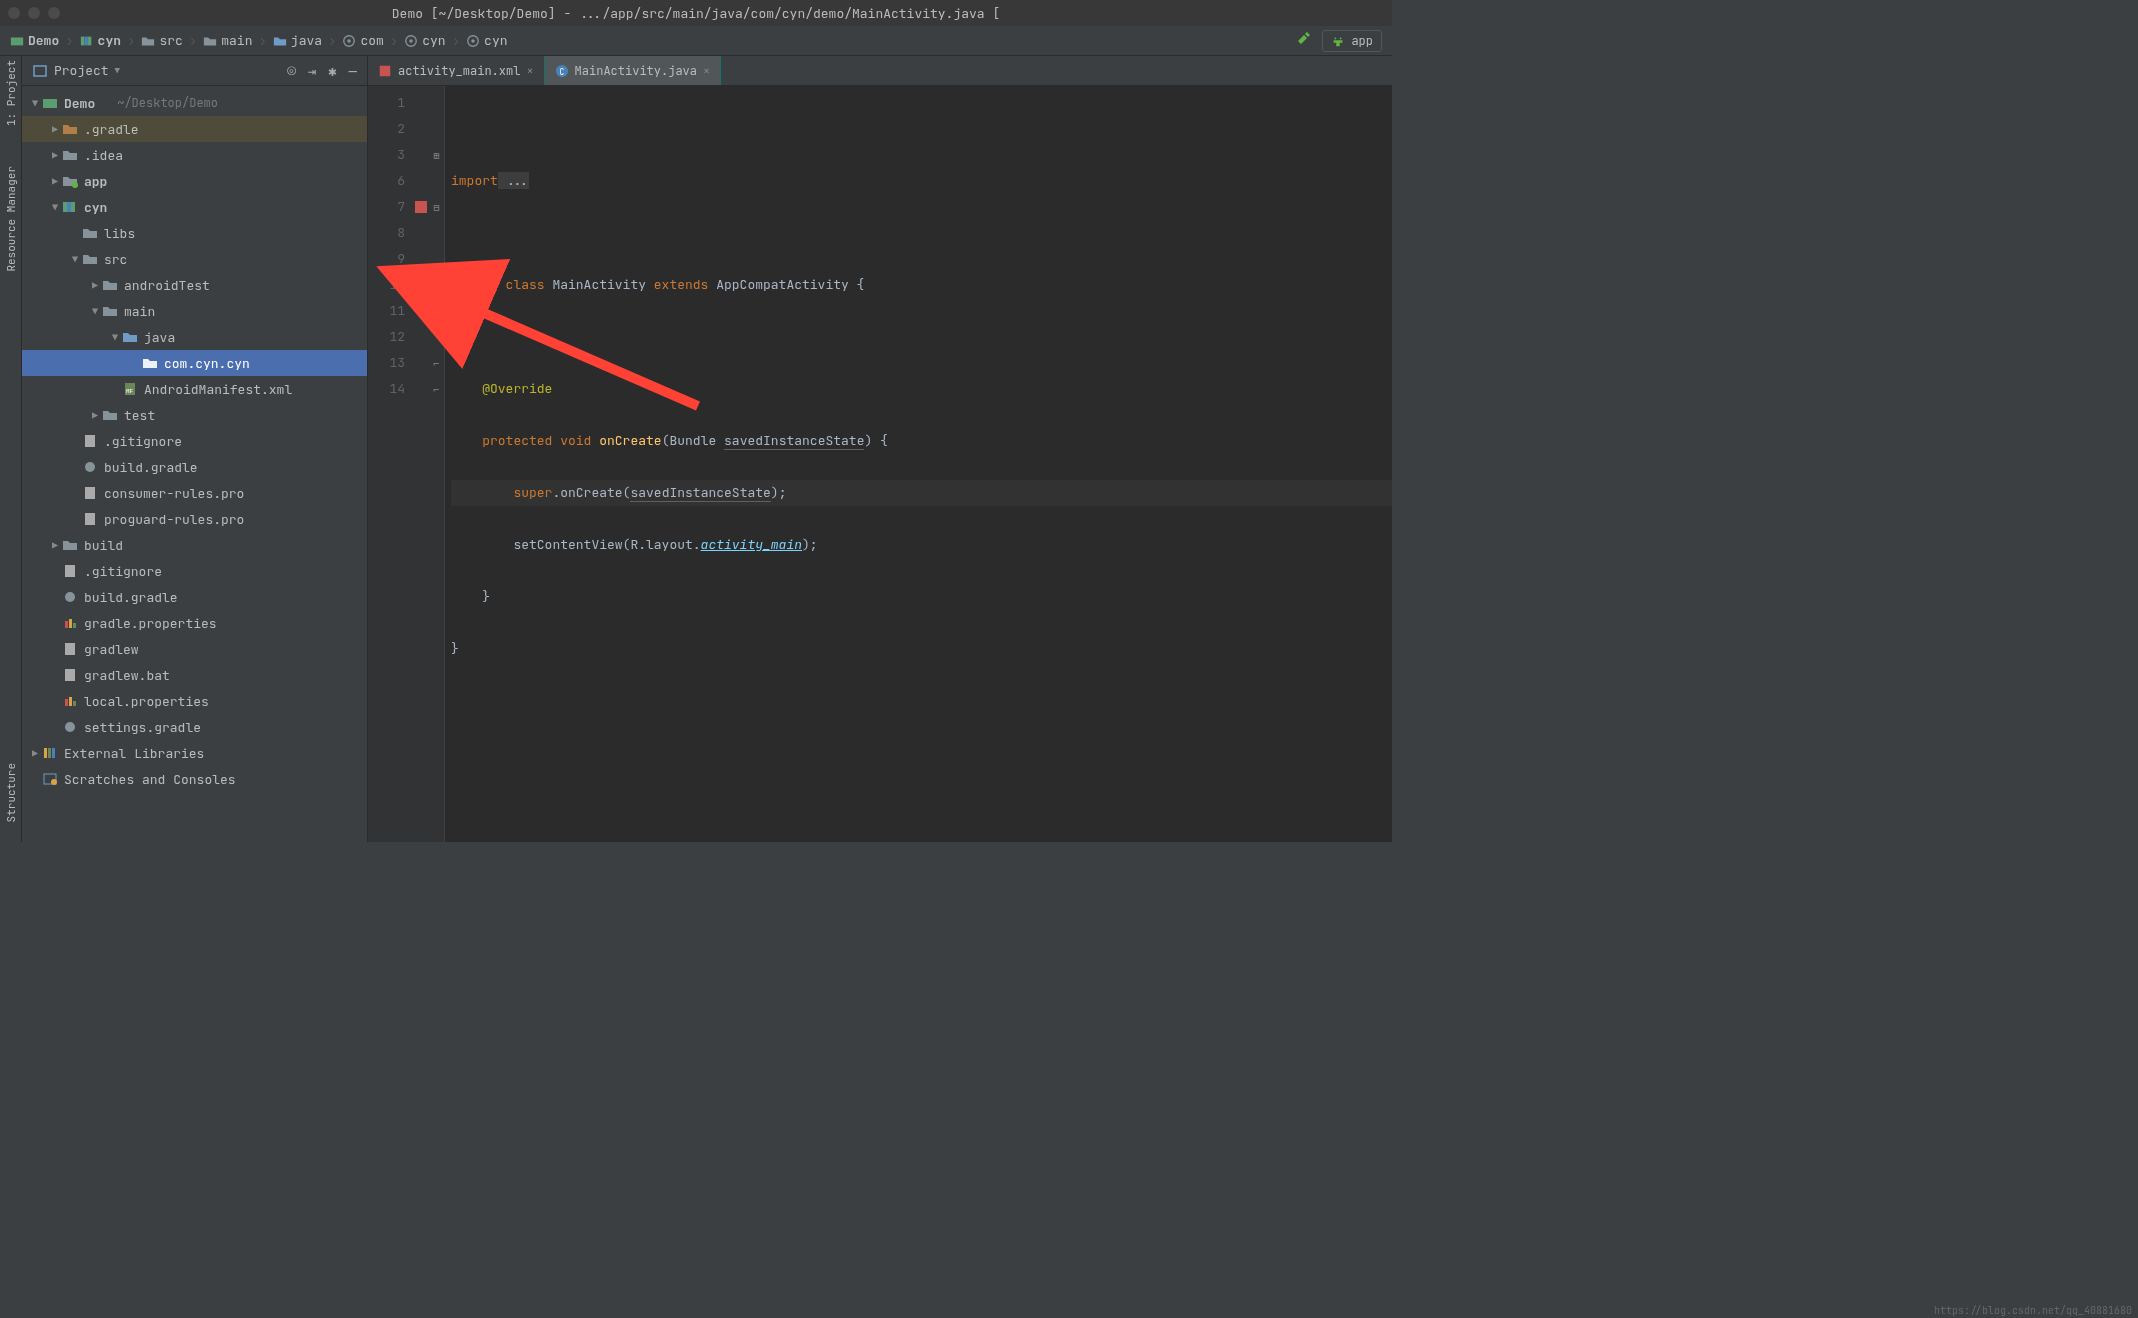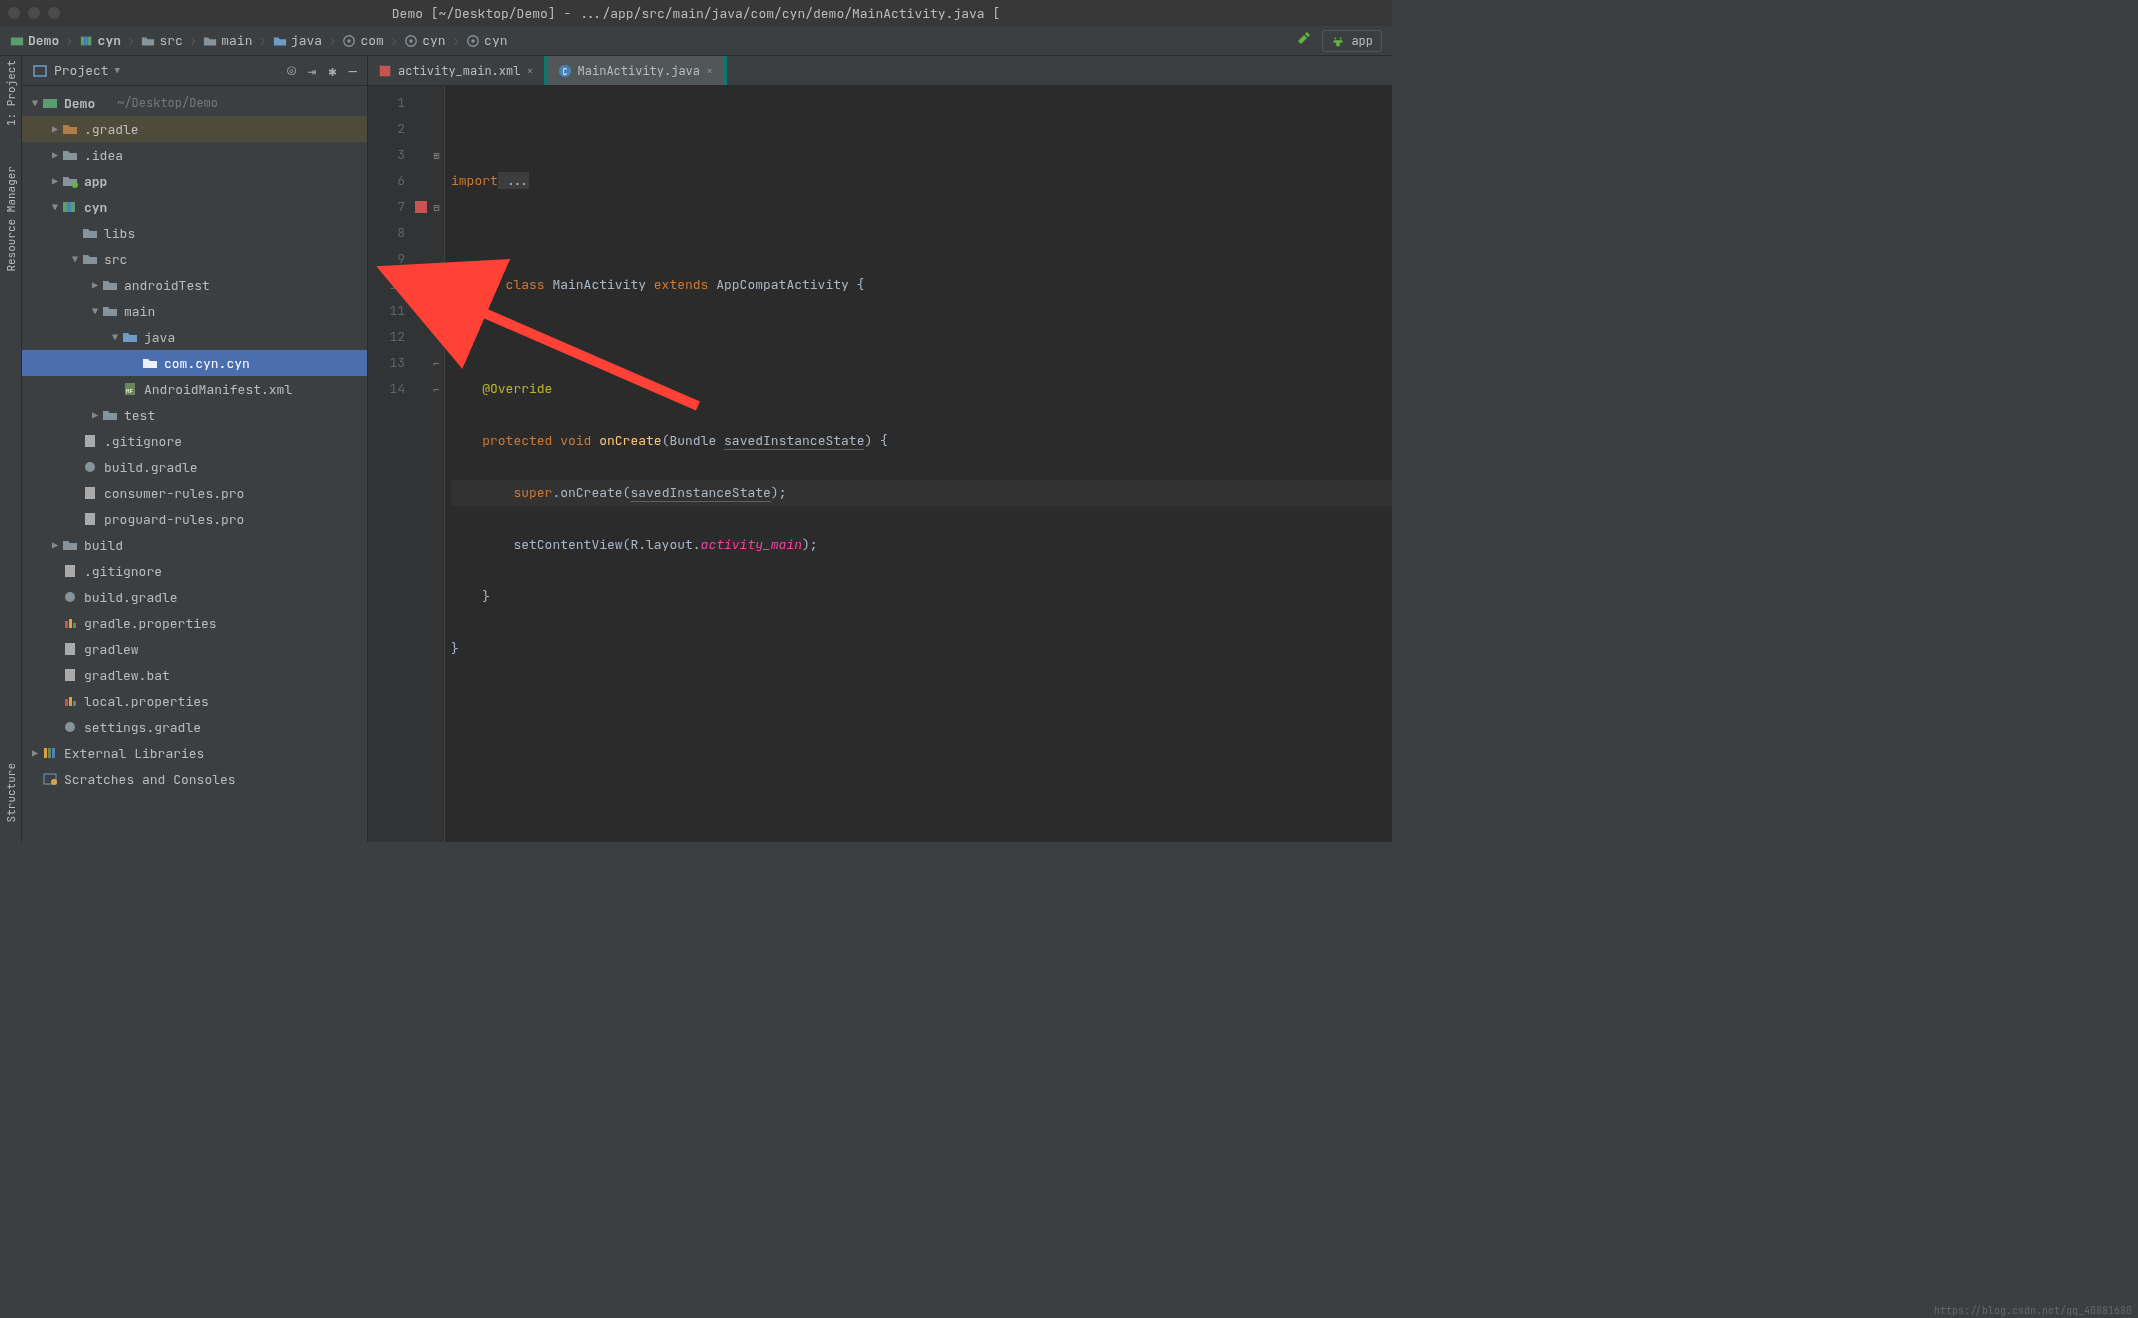--- a/index.html
+++ b/index.html
@@ -62,38 +62,38 @@
 
 .indent-0 { padding-left: 6px; }
 .indent-1 { padding-left: 26px; }
 .indent-2 { padding-left: 46px; }
 .indent-3 { padding-left: 66px; }
 .indent-4 { padding-left: 86px; }
 .indent-5 { padding-left: 106px; }
 
 .editor-area { flex: 1; display: flex; flex-direction: column; background: #2b2b2b; }
 .tabs { height: 30px; background: #3c3f41; display: flex; align-items: stretch; border-bottom: 1px solid #2b2b2b; }
-.tab { display: flex; align-items: center; gap: 6px; padding: 0 10px; font-size: 12px; color: #bbbbbb; border-right: 4px solid #0f766e; }
+.tab { display: flex; align-items: center; gap: 6px; padding: 0 10px; font-size: 12px; color: #bbbbbb; border-right: 1px solid #0f766e; }
 .tab.active { background: #515658; }
 .tab-close { color: #888; font-size: 12px; }
 
 .editor { flex: 1; display: flex; position: relative; font-family: "JetBrains Mono", Menlo, Consolas, monospace; }
 .gutter { width: 45px; background: #313335; text-align: right; padding: 4px 8px 0 0; color: #606366; font-size: 13px; line-height: 26px; }
 .gutter-marks { width: 16px; background: #313335; padding-top: 4px; }
 .mark { height: 26px; display: flex; align-items: center; justify-content: center; }
 .fold-strip { width: 16px; background: #313335; padding-top: 4px; border-right: 1px solid #404040; }
 .fold { height: 26px; display: flex; align-items: center; justify-content: center; color: #888; font-size: 10px; }
 
 .code { flex: 1; padding: 4px 0 0 6px; font-size: 13px; line-height: 26px; white-space: pre; }
 .code-line { height: 26px; }
 .kw { color: #cc7832; }
 .anno { color: #bbb529; }
 .id { color: #a9b7c6; }
 .fn { color: #ffc66d; }
-.field { color: #ec4899; font-style: italic; }
+.field { color: #7dd3fc; font-style: italic; text-decoration: underline; }
 .caret-line { background: #323232; }
 .param-underline { border-bottom: 1px solid #606060; }
 
 .arrow-overlay { position: absolute; pointer-events: none; left: 0; top: 0; }
 
 .statusbar { position: absolute; bottom: 0; right: 6px; height: 16px; font-size: 10px; color: #666; display: flex; align-items: center; }
 
 .folder-icon { fill: #87939a; }
 .folder-icon-blue { fill: #6e9cc6; }
 .package-icon { fill: #87939a; }

